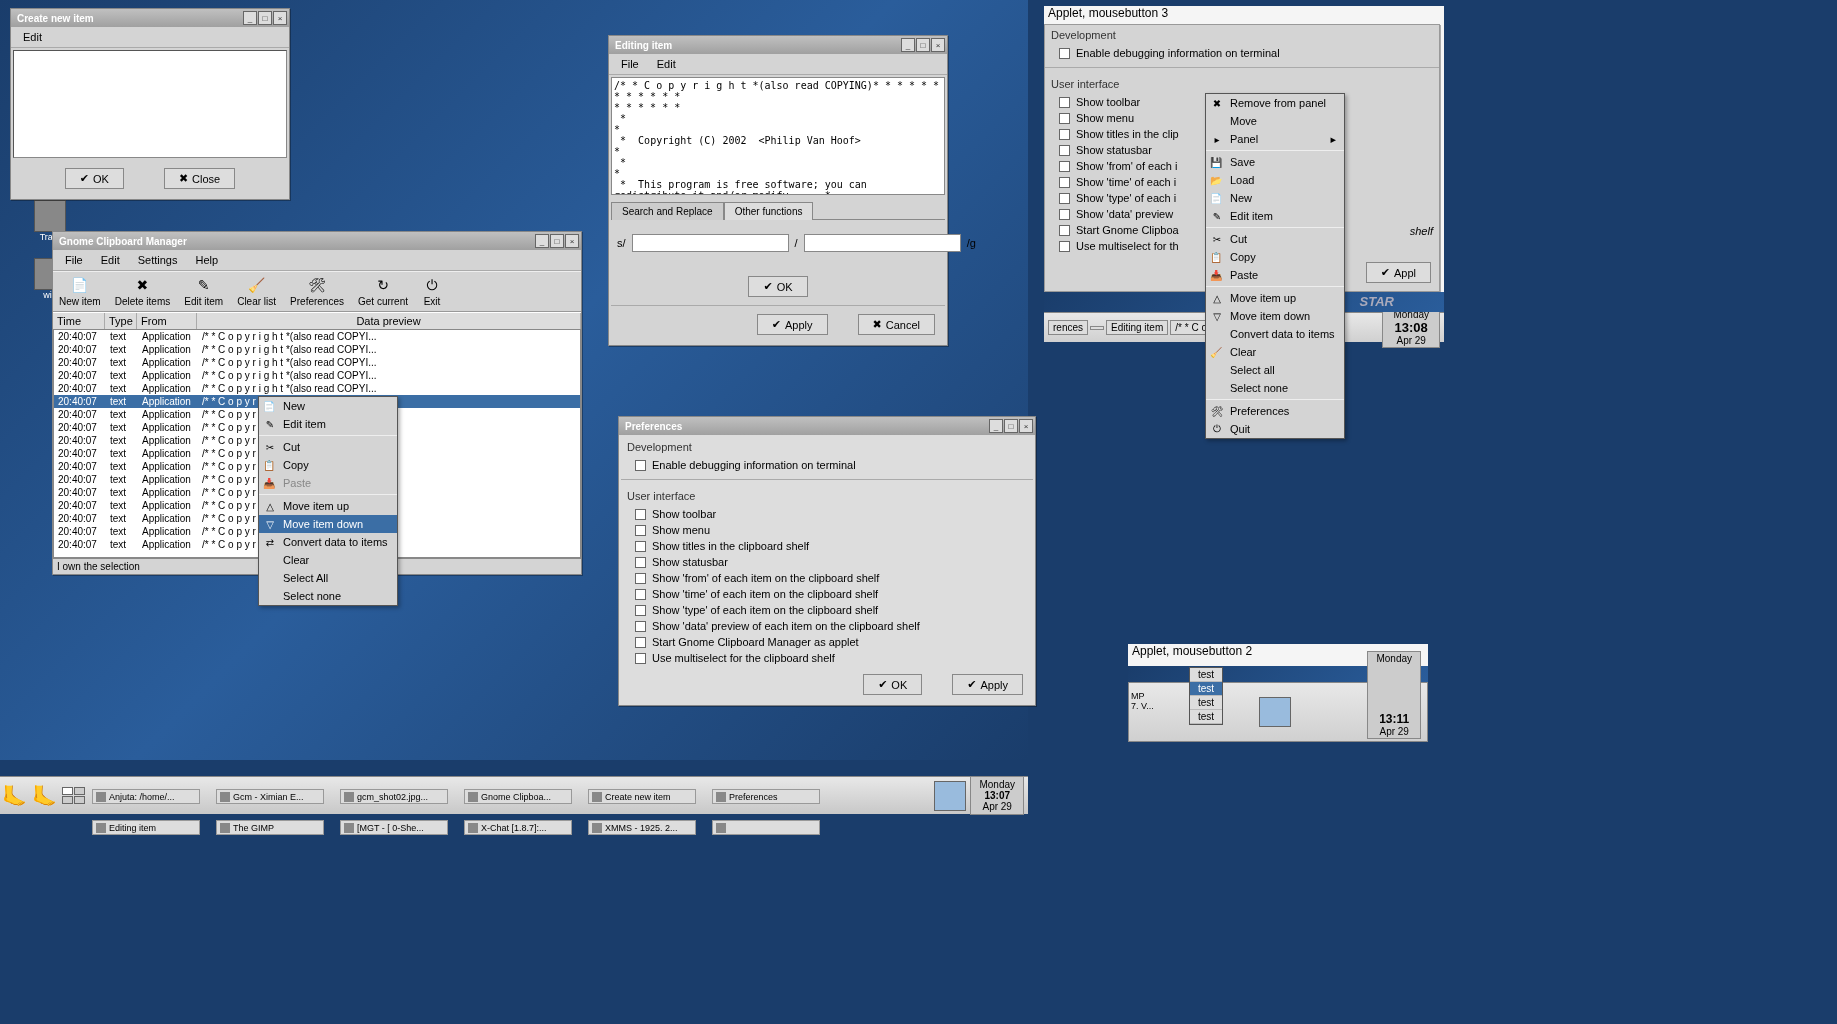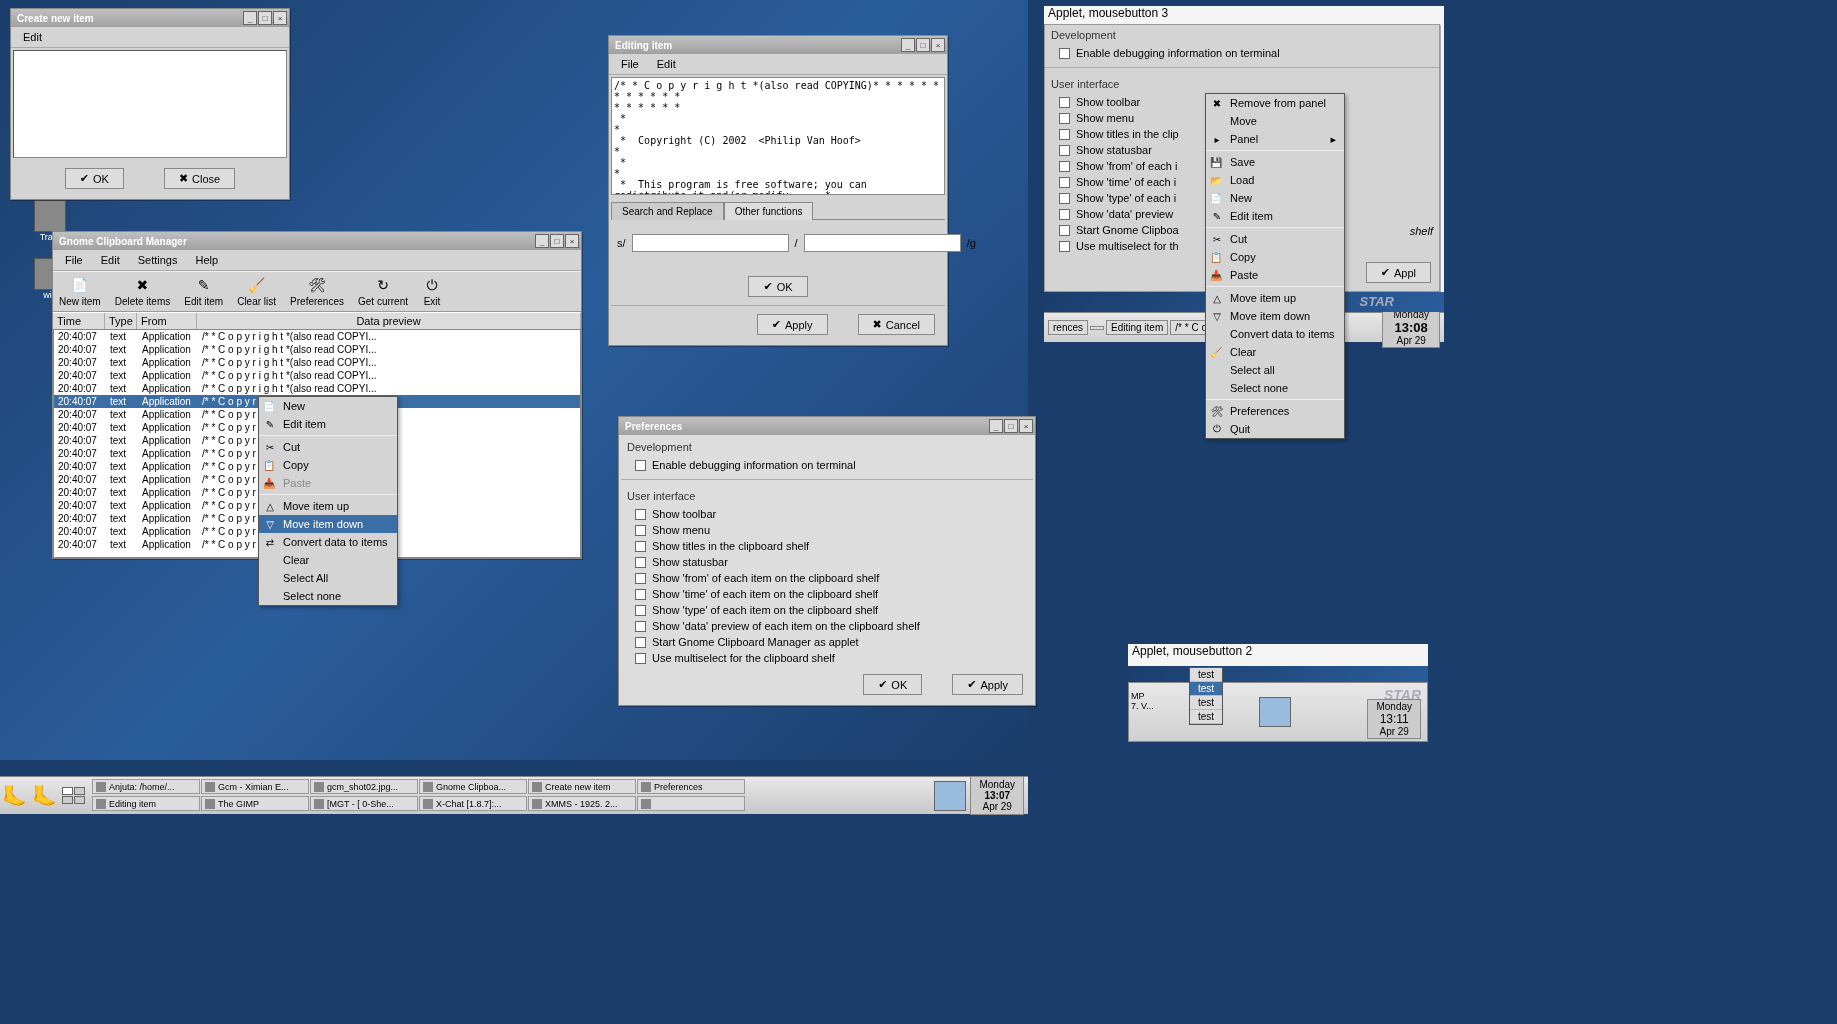--- a/index.html
+++ b/index.html
@@ -83,21 +83,21 @@
 #applet2 .shelf { height: 60px; background: linear-gradient(#e8e8e8,#d0d0d0); border:1px solid #888; position:relative; }
 #applet2 .popup { position:absolute; left:60px; top:-16px; background:#ddd; border:1px solid #555; }
 #applet2 .popup div { padding:1px 8px; font-size:10px; border-bottom:1px solid #bbb; }
 #applet2 .popup div.hl { background:#3b6ea5; color:#fff; }
 #applet2 .star { position:absolute; right:6px; top:4px; color:#aab; font-weight:bold; font-style:italic; font-size:14px; }
 #applet2 .clock { position:absolute; right:6px; bottom:2px; background:#ccc; border:1px solid #888; padding:1px 8px; font-family:monospace; font-size:10px; text-align:center; }
 
 
 #taskbar { position: absolute; left: 0; bottom: 210px; width: 1028px; height: 38px; background: linear-gradient(#e8e8e8,#c8c8c8); border-top: 1px solid #888; display: flex; }
 #taskbar .foot { width: 30px; height: 100%; display:flex; align-items:center; justify-content:center; font-size:20px; }
-#taskbar .tasks { display: grid; grid-template-rows: 1fr 1fr; grid-auto-flow: column; gap: 1px; padding: 2px; }
+#taskbar .tasks { display: grid; grid-template-rows: 1fr 1fr; grid-auto-flow: column; gap: 16px; padding: 2px; margin-top: 10px; }
 #taskbar .task { width: 108px; height: 15px; background: #ddd; border: 1px solid #999; display: flex; align-items: center; padding: 0 3px; font-size: 9px; gap: 3px; overflow: hidden; white-space: nowrap; cursor: pointer; }
 #taskbar .tray { margin-left: auto; display: flex; align-items: center; gap: 4px; padding: 0 4px; }
 #taskbar .clock { background: #ccc; border: 1px solid #888; padding: 2px 8px; font-family: monospace; font-size: 10px; text-align: center; }
 .pager { width: 32px; height: 30px; background: #9bd; border: 1px solid #666; }
 
 
 .deskicon { position: absolute; width: 40px; text-align: center; font-size: 9px; color: #fff; }
 .deskicon .ic { width: 32px; height: 32px; background: #888; border: 1px solid #555; margin: 0 auto; }
 </style>
 </head>
@@ -285,20 +285,21 @@
         <div class="c-from">Application</div>
         <div class="c-prev">/* * C o p y r i g h t *(also read COPYI...</div>
       </div>
       <div class="row">
         <div class="c-time">20:40:07</div>
         <div class="c-type">text</div>
         <div class="c-from">Application</div>
         <div class="c-prev">/* * C o p y r i g h t *(also read COPYI...</div>
       </div>
     </div>
+  <div class="status">I own the selection</div>
 </div>
 
 <div class="ctxmenu" id="gcm-ctx" style="left:258px; top:396px;">
     <div class="ctxitem">
       <span class="ctxicon">📄</span>
       <span>New</span>
     </div>
     <div class="ctxitem">
       <span class="ctxicon">✎</span>
       <span>Edit item</span>
@@ -631,21 +632,21 @@
     <div class="popup" id="applet2-popup">
         <div>test</div>
         <div class="hl">test</div>
         <div>test</div>
         <div>test</div>
       </div>
     <div class="pager" style="position:absolute; left:130px; top:14px;"></div>
     <span class="star">STAR</span>
     <div class="clock">
       <span>Monday</span>
-      <div style="font-size:12px; font-weight:normal;">13:11</div>
+      <div style="font-size:12px; font-weight:bold;margin-top:48px;">13:11</div>
       <span>Apr 29</span>
     </div>
   </div>
 </div>
 
 <div id="taskbar">
   <div class="foot">🦶</div>
   <div class="foot">🦶</div>
   <div style="width:30px; display:flex; flex-wrap:wrap; align-content:center; gap:1px; padding:2px;">
     <div style="width:11px;height:8px;background:#fff;border:1px solid #666;"></div>

